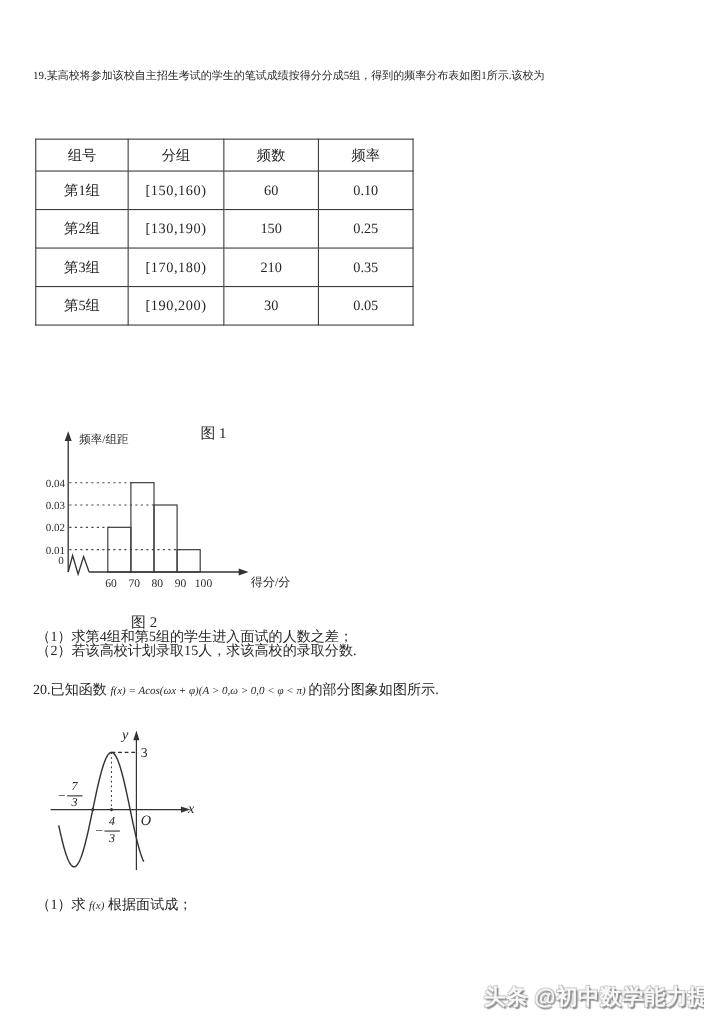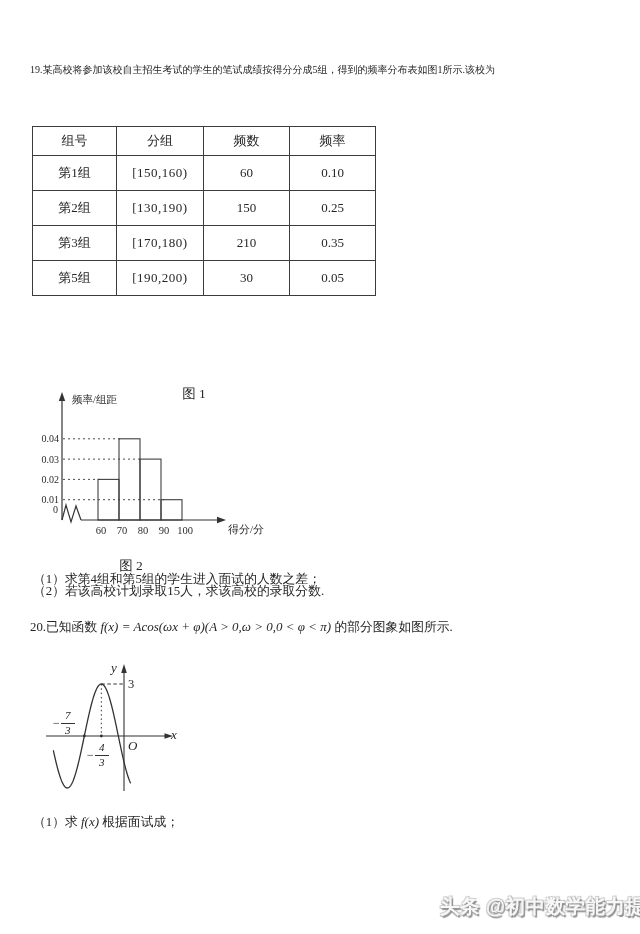--- a/index.html
+++ b/index.html
@@ -17,21 +17,21 @@
     border:1.2px solid #3c3c3c;text-align:center;vertical-align:middle;
     font-weight:normal;font-size:13px;padding:0;
   }
   .freq-table th{height:28px;}
   .freq-table td{height:34px;}
   .col-group{width:83px;} .col-interval{width:86px;} .col-freq{width:85px;} .col-rate{width:85px;}
   .interval-cell{font-size:14.5px;letter-spacing:.5px;}
   .fig-caption{font-size:13.5px;text-align:center;width:70px;}
   
   .qline{font-size:12.8px;white-space:nowrap;}
-  .math{font-style:italic;font-family:"Liberation Serif",serif;font-size:13px;}
+  .math{font-style:italic;font-family:"Liberation Serif",serif;font-size:10px;}
   
   .fn-label{font-style:italic;font-size:13px;line-height:1;}
   .plain-label{font-size:12.5px;line-height:1;}
   .frac{display:inline-flex;align-items:center;font-style:italic;font-size:11px;line-height:1;}
   .frac .sign{margin-right:1px;font-size:12px;}
   .frac .stack{display:inline-flex;flex-direction:column;align-items:center;}
   .frac .num{border-bottom:1px solid #333;padding:0 4px 1.5px;}
   .frac .den{padding-top:1.5px;}
   
   .watermark{

